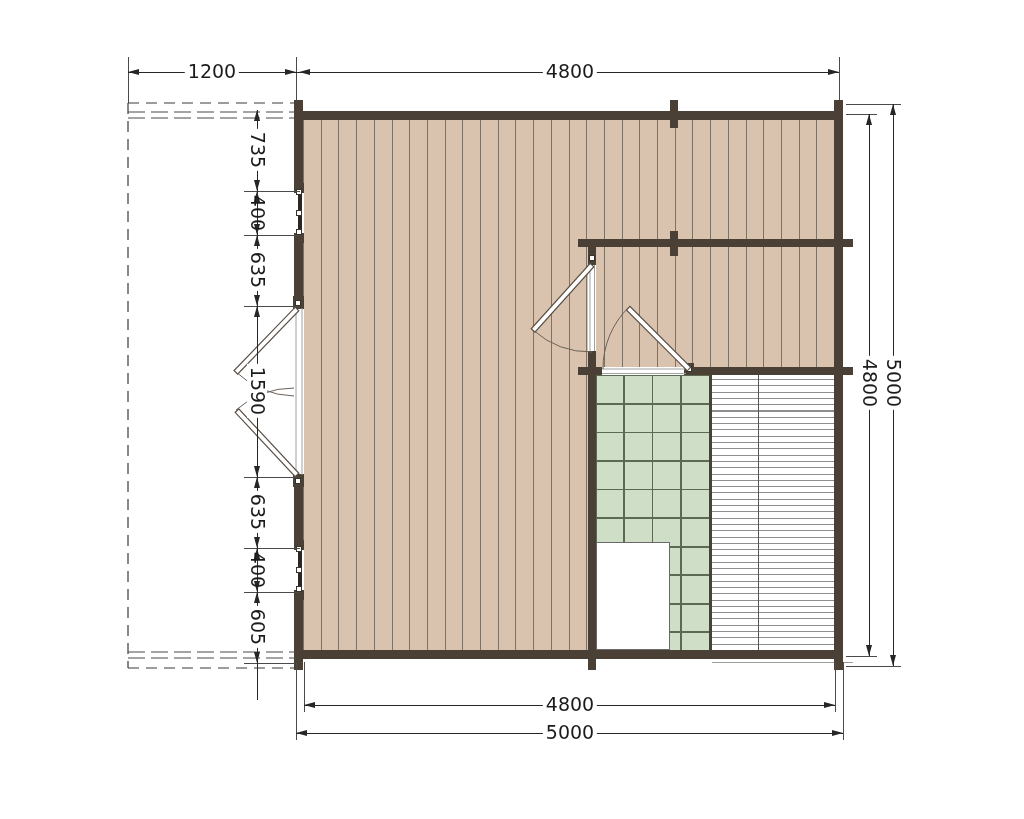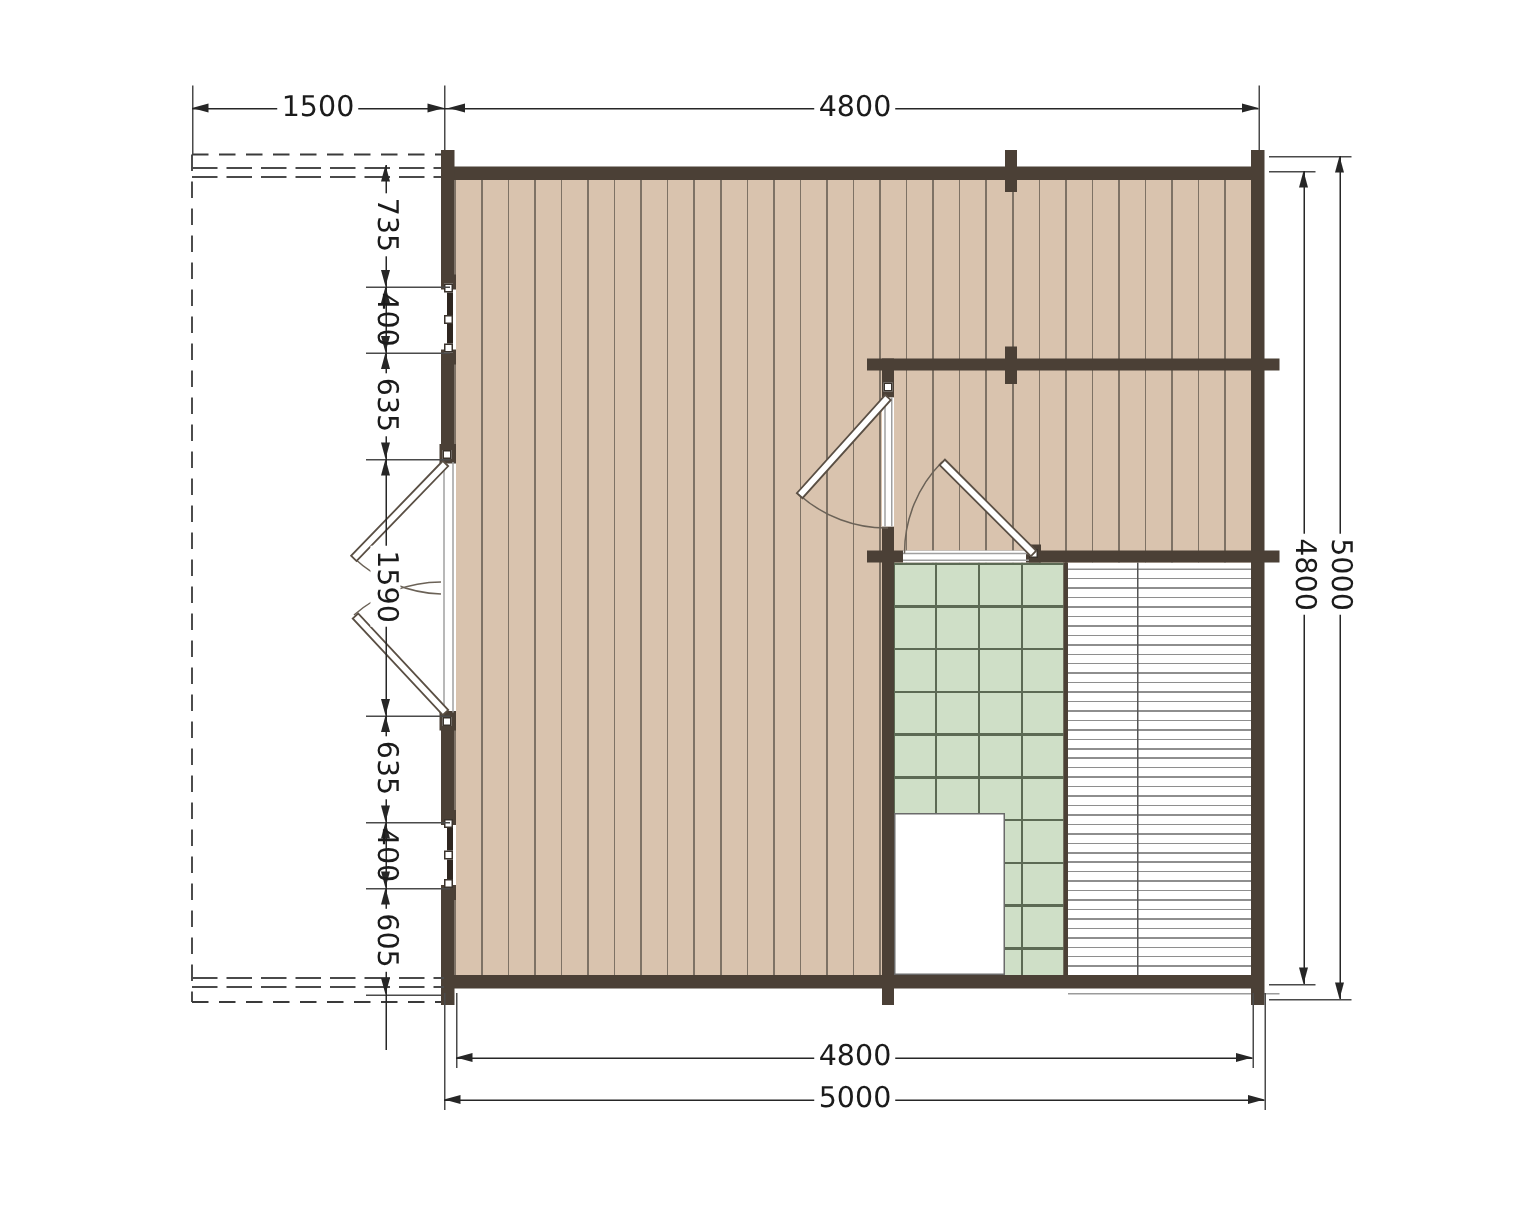--- a/index.html
+++ b/index.html
@@ -176,21 +176,21 @@
   <div class="ar ar-u" style="left:865.5px;top:114px;"></div>
   <div class="ar ar-d" style="left:865.5px;top:645px;"></div>
   <div class="ar ar-u" style="left:889.5px;top:104px;"></div>
   <div class="ar ar-d" style="left:889.5px;top:655px;"></div>
 
   <div class="ar ar-l" style="left:304px;top:701.5px;"></div>
   <div class="ar ar-r" style="left:824px;top:701.5px;"></div>
   <div class="ar ar-l" style="left:296px;top:729.5px;"></div>
   <div class="ar ar-r" style="left:832px;top:729.5px;"></div>
 
-  <div class="dim" style="left:212px;top:72px;">1500</div>
+  <div class="dim" style="left:212px;top:72px;">1200</div>
   <div class="dim" style="left:570px;top:72px;">4800</div>
 
   <div class="dim v" style="left:257px;top:150px;">735</div>
   <div class="dim v thru" style="left:257px;top:213px;">400</div>
   <div class="dim v" style="left:257px;top:270px;">635</div>
   <div class="dim v" style="left:257px;top:391px;">1590</div>
   <div class="dim v" style="left:257px;top:512px;">635</div>
   <div class="dim v thru" style="left:257px;top:570px;">400</div>
   <div class="dim v" style="left:257px;top:627px;">605</div>
 

